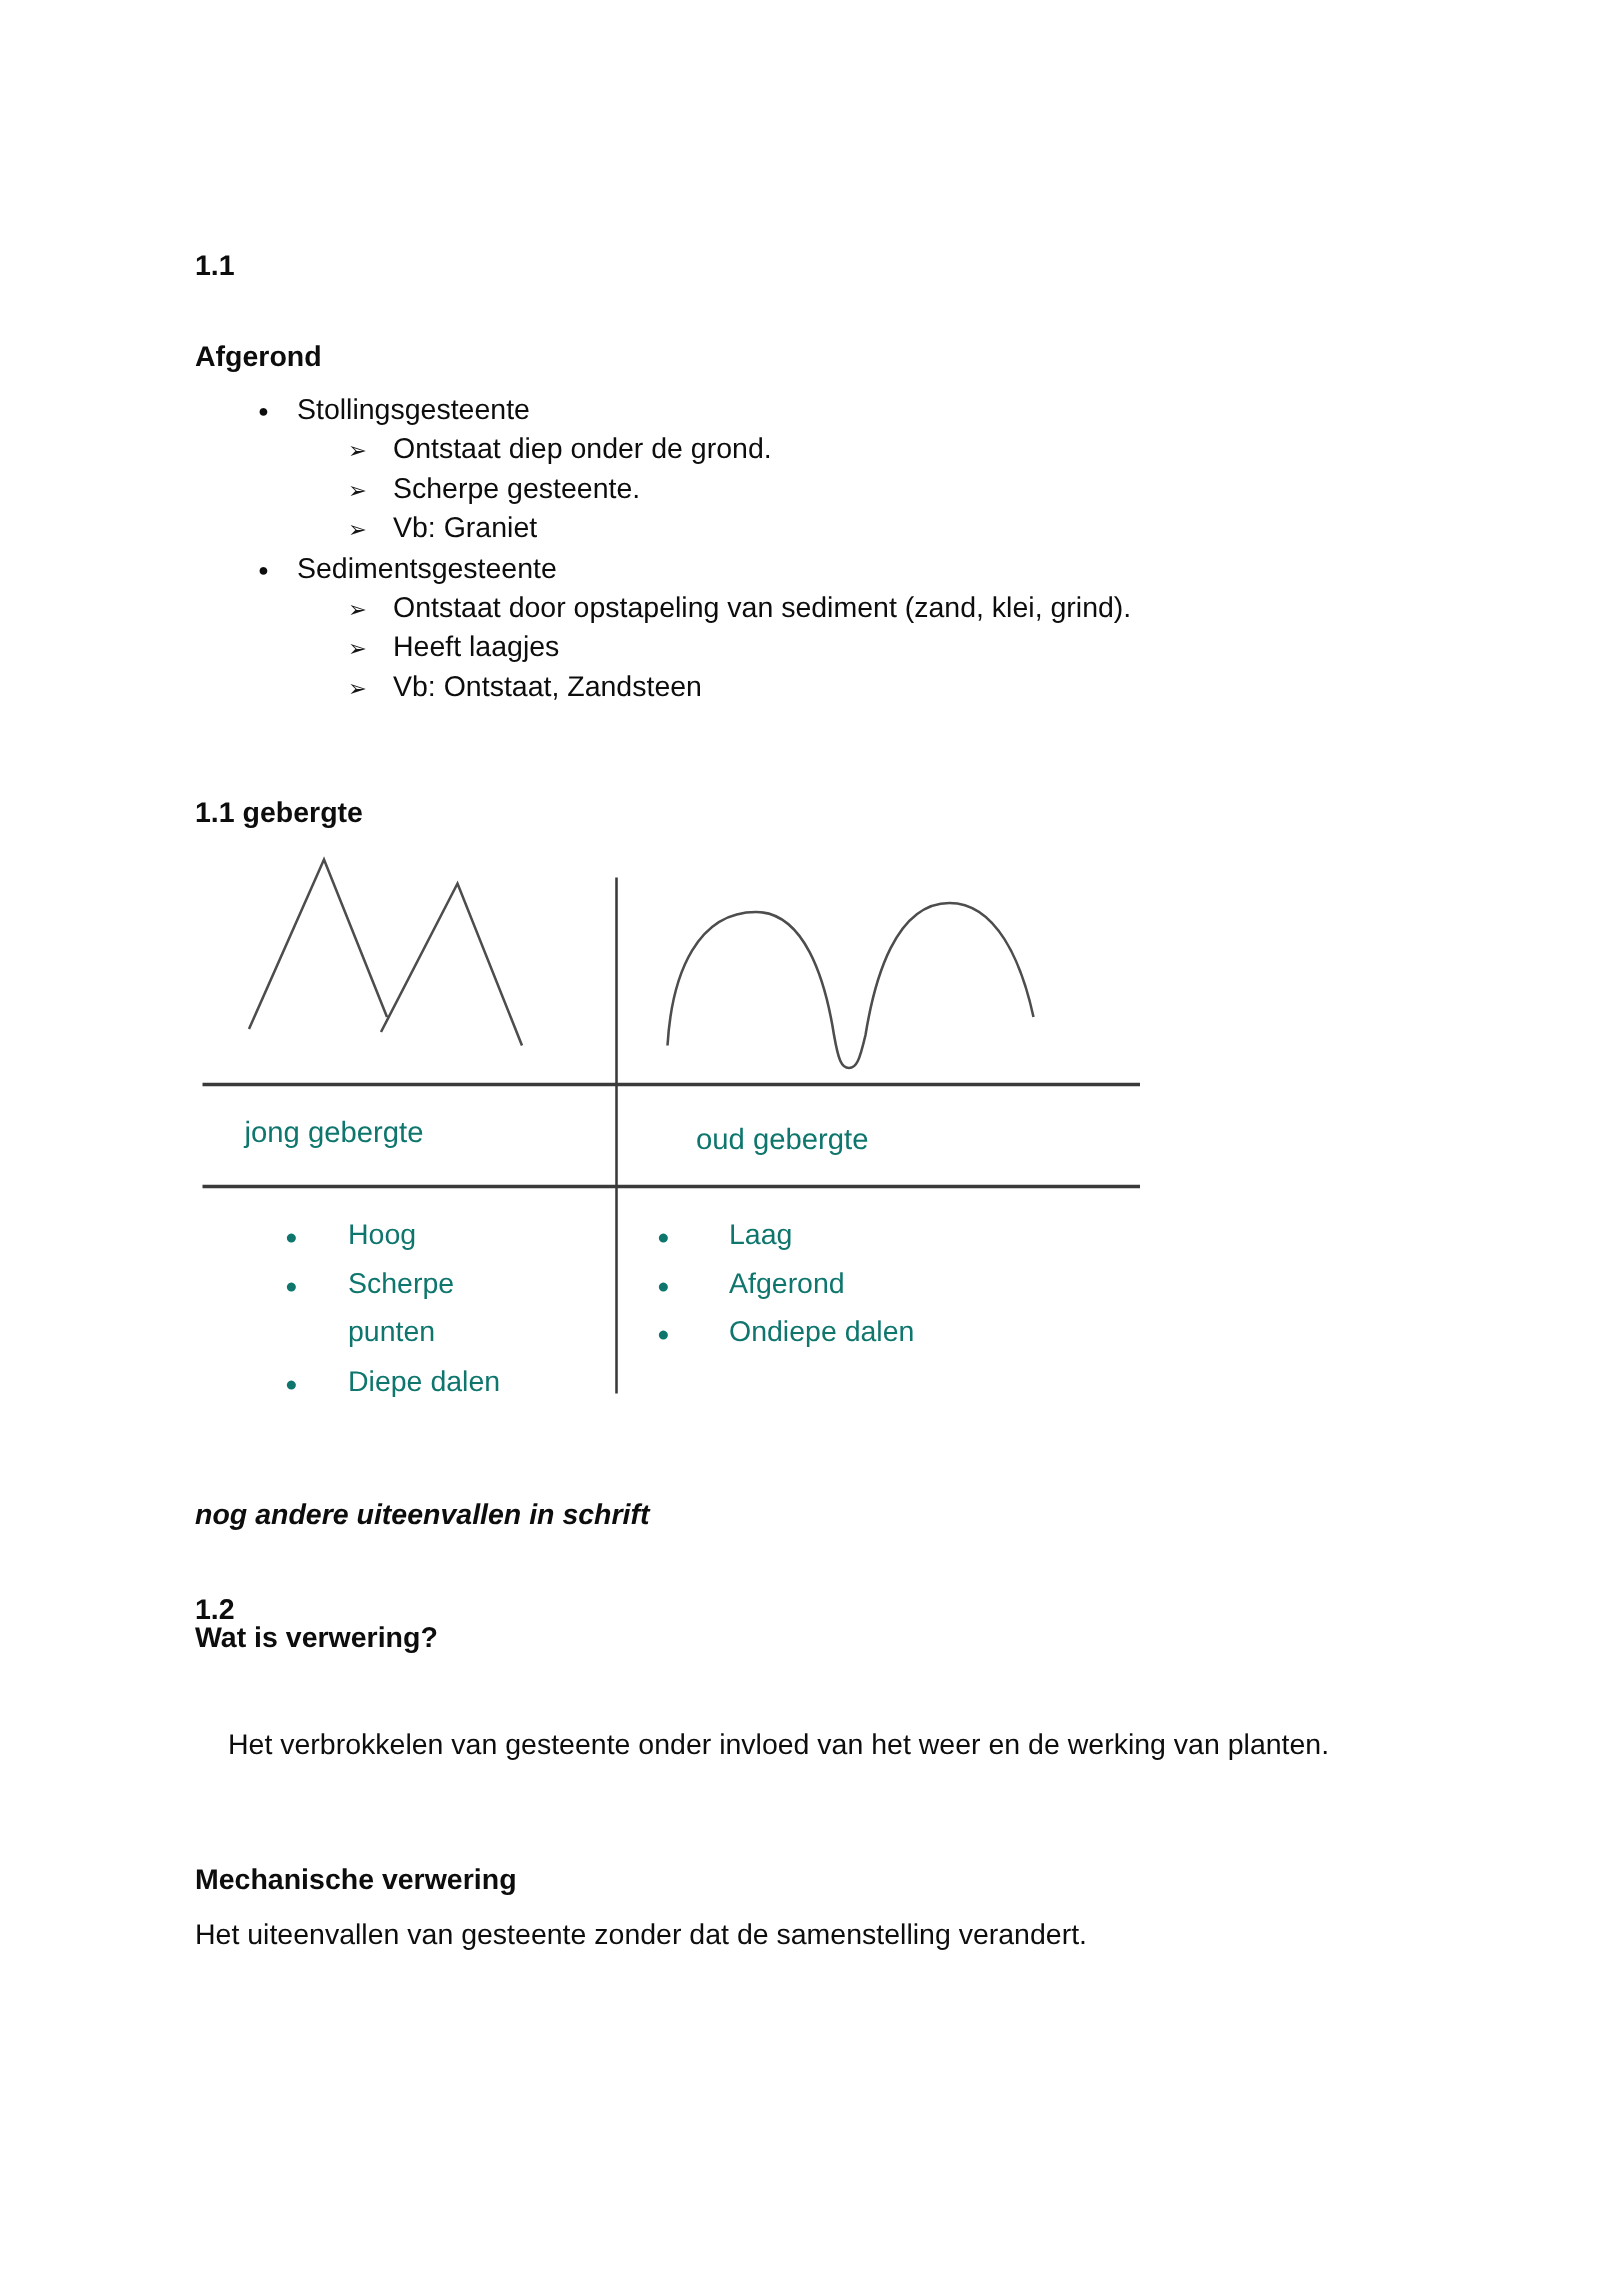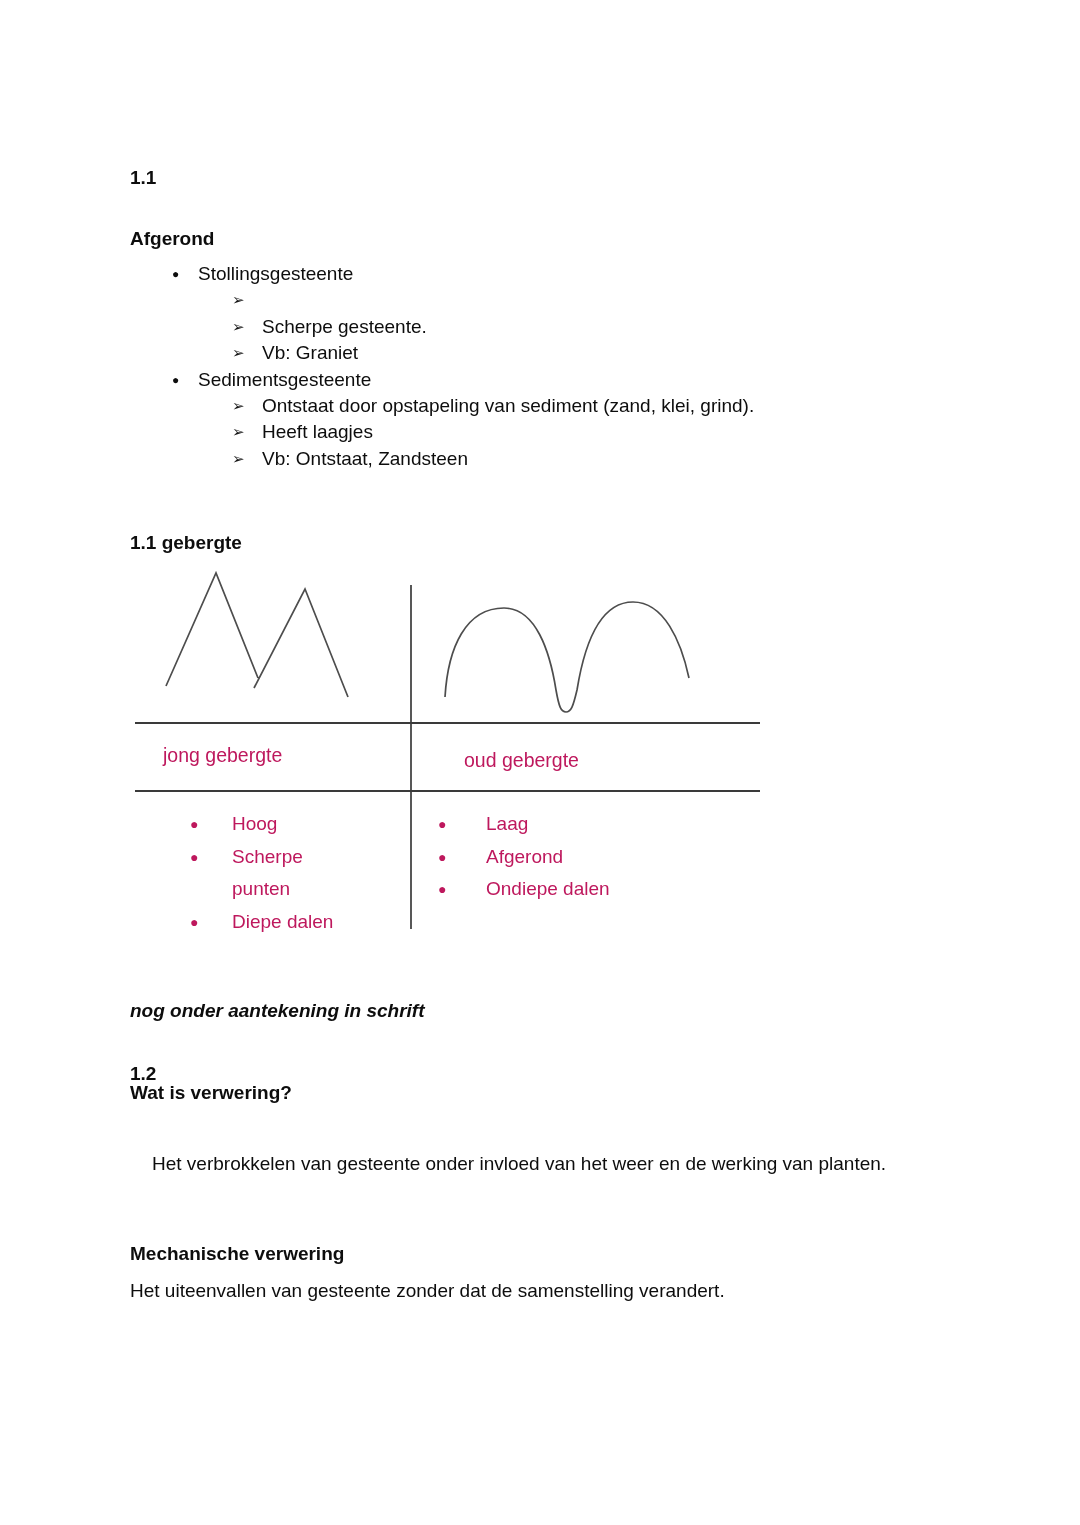--- a/index.html
+++ b/index.html
@@ -20,21 +20,21 @@
   
   .toplist { position: absolute; left: 130px; top: 261px; width: 840px; }
   .lrow { display: flex; line-height: 26.4px; white-space: nowrap; }
   .lrow.lvl1 { padding-left: 42px; }
   .lrow.lvl2 { padding-left: 102px; }
   .b1 { flex: 0 0 26px; font-size: 12px; line-height: 26.4px; color: #0d0d0d; }
   .b2 { flex: 0 0 30px; font-size: 15px; line-height: 26.4px; color: #151515;
         font-family: "DejaVu Sans", sans-serif; }
 
   
-  .figure { position: absolute; left: 100px; top: 555px; width: 700px; height: 390px; color: #be185d; }
+  .figure { position: absolute; left: 100px; top: 555px; width: 700px; height: 390px; color: #0f766e; }
   .figure svg { position: absolute; left: 0; top: 0; }
   .fig-label { position: absolute; line-height: 27px; font-size: 19.5px; white-space: nowrap; }
   .fig-list { position: absolute; }
   .fig-item { display: flex; line-height: 32.5px; }
   .fb { flex: 0 0 42px; font-size: 14px; line-height: 32.5px; }
   .fig-list.right .fb { flex: 0 0 48px; }
   .fig-item .txt { white-space: normal; }
   .fig-list.left  { left: 90px;  top: 253px; width: 190px; }
   .fig-list.left .txt { width: 120px; }
   .fig-list.right { left: 338px; top: 253px; width: 260px; }
@@ -48,20 +48,21 @@
 
   <div class="abs bold" style="left:130px; top:226px;">Afgerond</div>
 
   <div class="toplist">
     <div class="lrow lvl1">
       <span class="b1">●</span>
       <span>Stollingsgesteente</span>
     </div>
     <div class="lrow lvl2">
       <span class="b2">➢</span>
+      <span>Ontstaat diep onder de grond.</span>
     </div>
     <div class="lrow lvl2">
       <span class="b2">➢</span>
       <span>Scherpe gesteente.</span>
     </div>
     <div class="lrow lvl2">
       <span class="b2">➢</span>
       <span>Vb: Graniet</span>
     </div>
     <div class="lrow lvl1">
@@ -123,21 +124,21 @@
         <span class="fb">●</span>
         <span class="txt">Afgerond</span>
       </div>
       <div class="fig-item">
         <span class="fb">●</span>
         <span class="txt">Ondiepe dalen</span>
       </div>
     </div>
   </div>
 
-  <div class="abs bolditalic" style="left:130px; top:998px;">nog onder aantekening in schrift</div>
+  <div class="abs bolditalic" style="left:130px; top:998px;">nog andere uiteenvallen in schrift</div>
 
   <div class="abs bold" style="left:130px; top:1061px;">1.2</div>
 
   <div class="abs bold" style="left:130px; top:1080px;">Wat is verwering?</div>
   <div class="abs" style="left:130px; top:1151px;margin-left:22px;">Het verbrokkelen van gesteente onder invloed van het weer en de werking van planten.</div>
 
   <div class="abs bold" style="left:130px; top:1241px;">Mechanische verwering</div>
   <div class="abs" style="left:130px; top:1278px;">Het uiteenvallen van gesteente zonder dat de samenstelling verandert.</div>
 
 </div>

